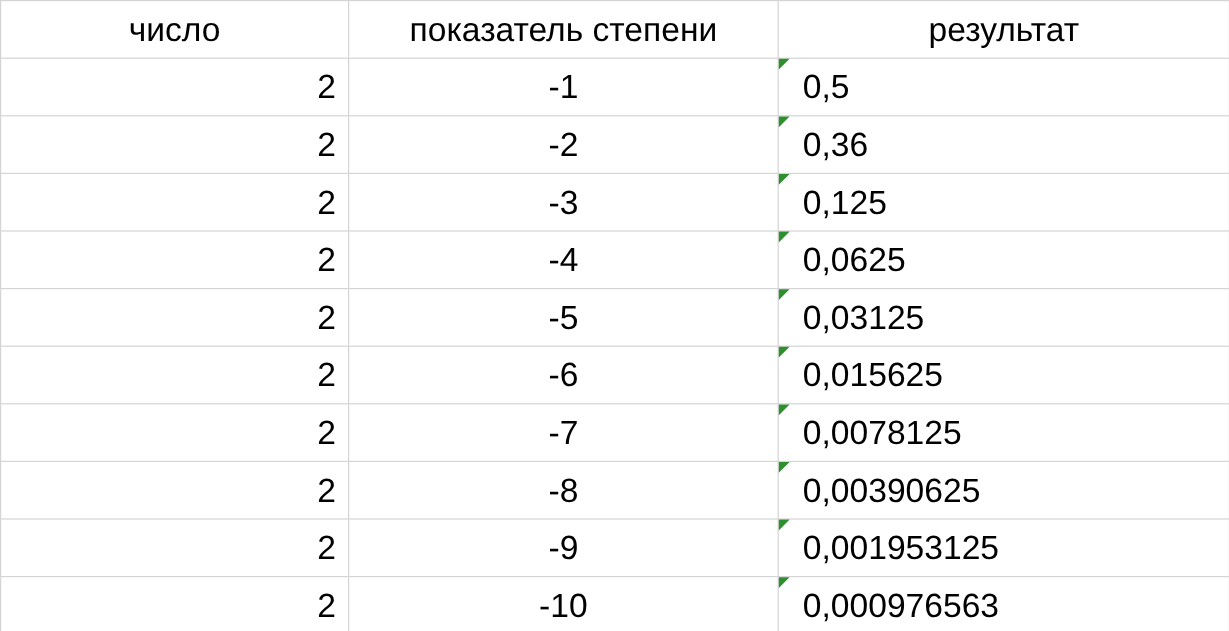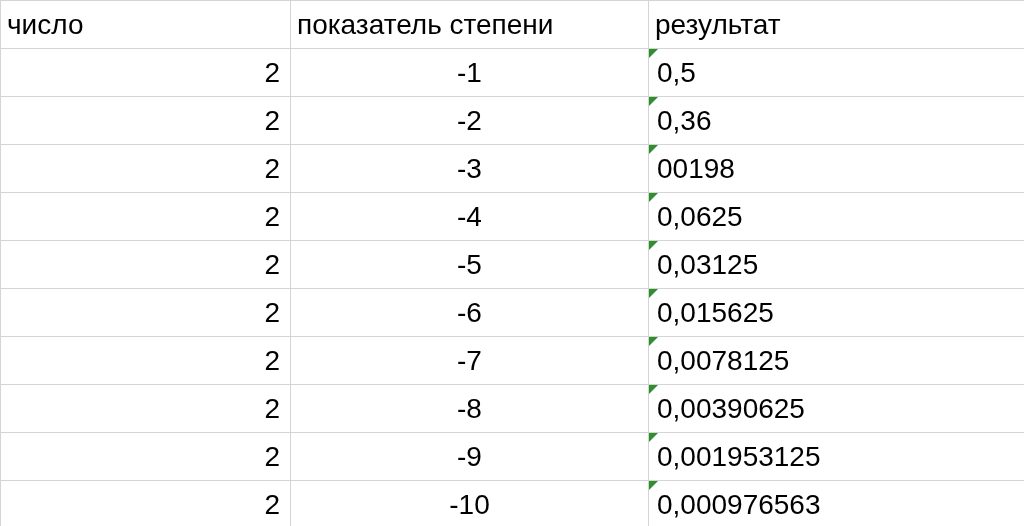--- a/index.html
+++ b/index.html
@@ -17,29 +17,30 @@
       table-layout: fixed;
     }
     td {
       border: 1px solid #d4d4d4;
       height: 48px;
       padding: 3px 6px;
       vertical-align: middle;
       position: relative;
     }
     thead td {
+      text-align: center;
       font-weight: normal;
       margin-left: 32px;
     }
     col.c1 { width: 290px; }
     col.c2 { width: 358px; }
     col.c3 { width: 376px; }
     .col-number { text-align: right; padding-right: 10px; }
     .col-exponent { text-align: center; }
-    .col-result { text-align: left; padding-left: 8px; }
+    .col-result { text-align: left; padding-left: 20px; }
     .text-tag::before {
       content: "";
       position: absolute;
       top: 0;
       left: 0;
       width: 0;
       height: 0;
       border-style: solid;
       border-width: 9px 9px 0 0;
       border-color: #2f8f2f transparent transparent transparent;
@@ -68,21 +69,21 @@
         <td class="col-result text-tag">0,5</td>
       </tr>
       <tr>
         <td class="col-number">2</td>
         <td class="col-exponent">-2</td>
         <td class="col-result text-tag">0,36</td>
       </tr>
       <tr>
         <td class="col-number">2</td>
         <td class="col-exponent">-3</td>
-        <td class="col-result text-tag">00198</td>
+        <td class="col-result text-tag">0,125</td>
       </tr>
       <tr>
         <td class="col-number">2</td>
         <td class="col-exponent">-4</td>
         <td class="col-result text-tag">0,0625</td>
       </tr>
       <tr>
         <td class="col-number">2</td>
         <td class="col-exponent">-5</td>
         <td class="col-result text-tag">0,03125</td>

